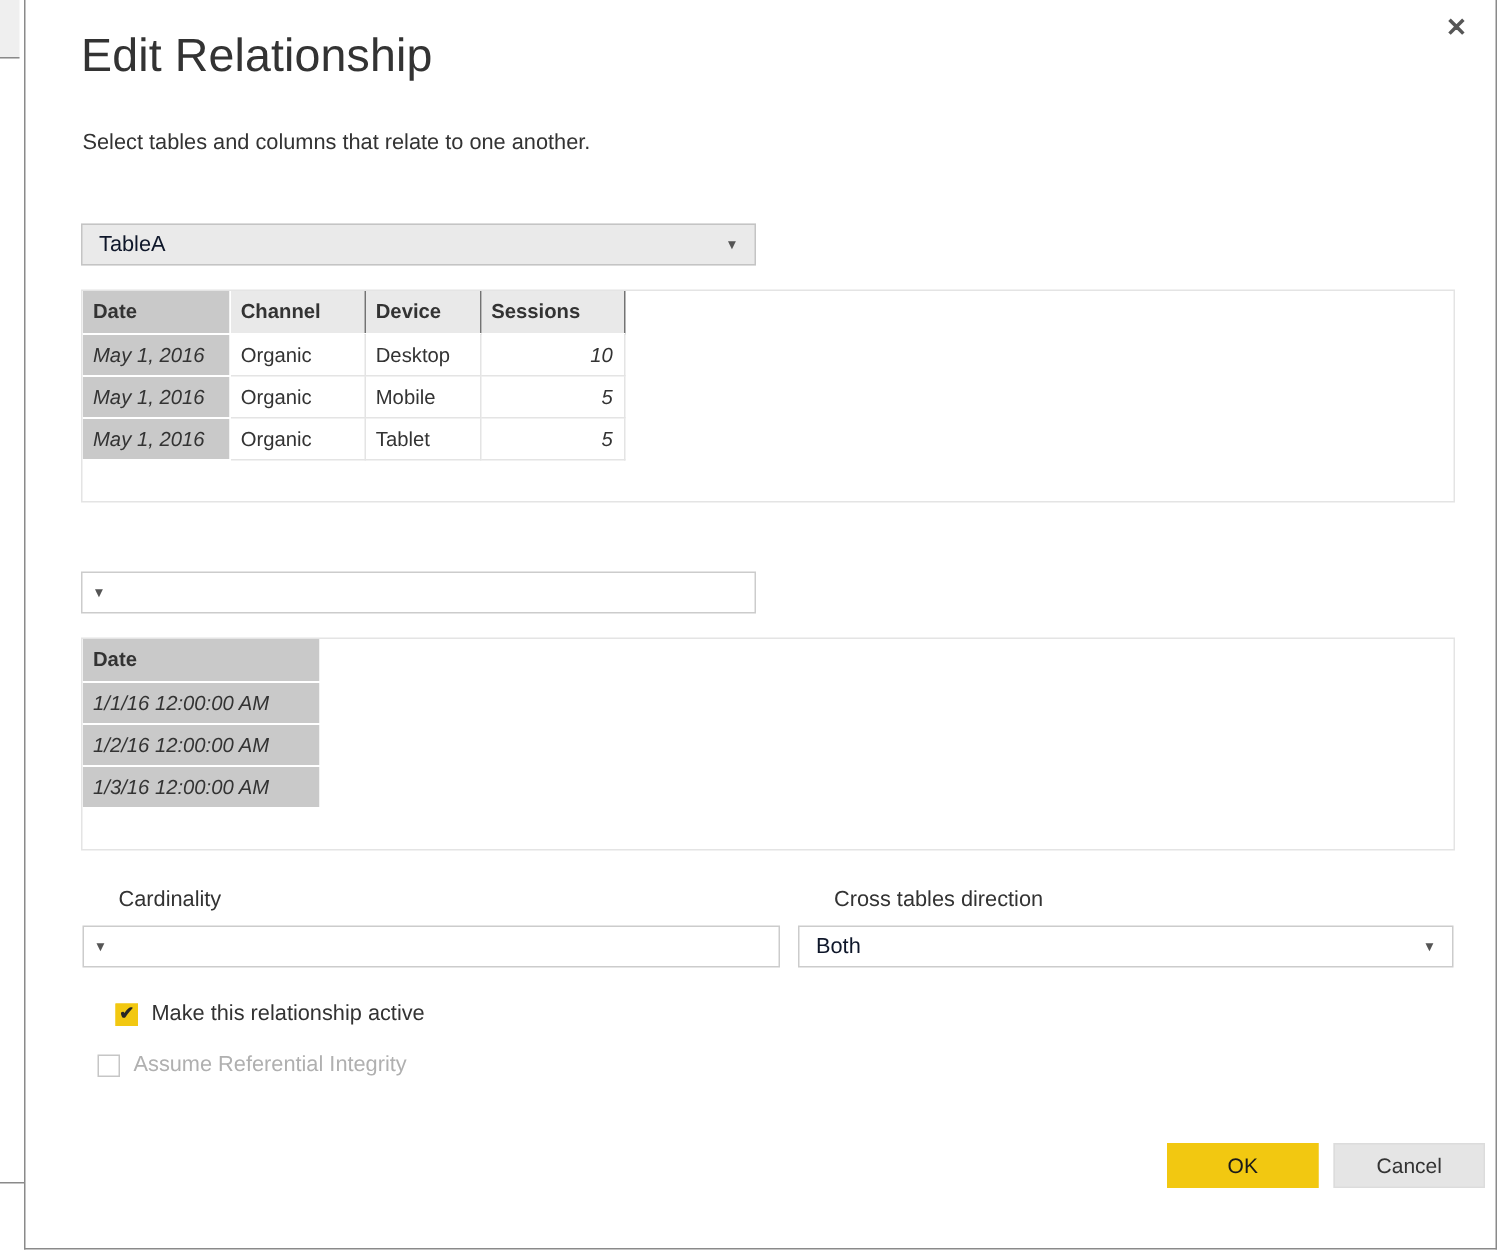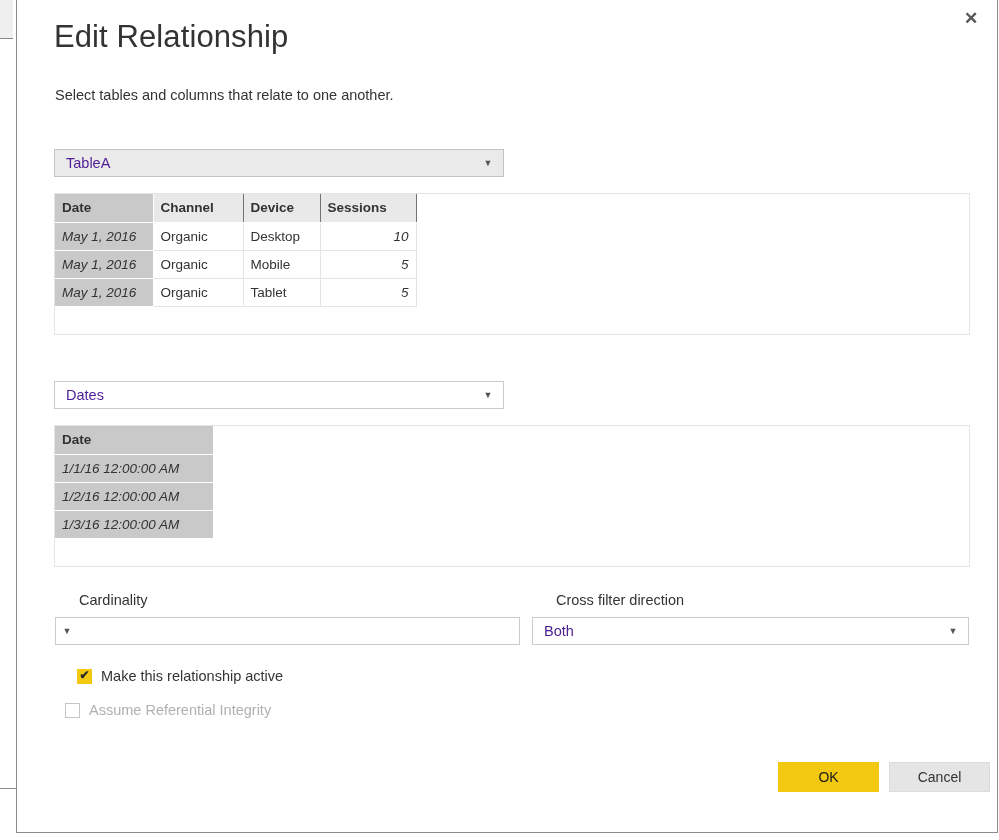--- a/index.html
+++ b/index.html
@@ -61,21 +61,21 @@
     position: absolute;
     box-sizing: border-box;
     height: 28px;
     border: 1px solid #cccccc;
     background: #ffffff;
     display: flex; align-items: center;
     cursor: pointer;
   }
   .combo.hovered { background: #eaeaea; border-color: #c4c4c4; }
   .combo .combo-text {
-    font-size: 14.5px; color: #4c1d95; padding-left: 11px;
+    font-size: 14.5px; color: #0f172a; padding-left: 11px;
     flex: 1; white-space: nowrap; overflow: hidden;
   }
   .combo .caret {
     width: 22px; text-align: center; font-size: 9px; color: #555555;
     padding-right: 4px;
   }
 
   #combo-table-a { left: 37px; top: 150px; width: 450px; }
   #combo-table-b { left: 37px; top: 382px; width: 450px; }
   #combo-cardinality { left: 38px; top: 618px; width: 465px; }
@@ -213,21 +213,20 @@
             <td class="sel" style="width: 98px;">May 1, 2016</td>
             <td class="" style="width: 90px;">Organic</td>
             <td class="" style="width: 77px;">Tablet</td>
             <td class="num" style="width: 96px;">5</td>
           </tr>
         </tbody>
     </table>
   </div>
 
   <div class="combo" id="combo-table-b">
-    <span class="combo-text">Dates</span>
     <span class="caret">▼</span>
   </div>
 
   <div class="grid-container" id="grid-b">
     <table class="grid">
       <thead>
         <tr id="head-b">
             <th class="sel" style="width: 158px;">Date</th>
           </tr>
       </thead>
@@ -243,21 +242,21 @@
           </tr>
         </tbody>
     </table>
   </div>
 
   <div class="field-label" id="label-cardinality">Cardinality</div>
   <div class="combo" id="combo-cardinality">
     <span class="caret">▼</span>
   </div>
 
-  <div class="field-label" id="label-crossfilter">Cross filter direction</div>
+  <div class="field-label" id="label-crossfilter">Cross tables direction</div>
   <div class="combo" id="combo-crossfilter">
     <span class="combo-text">Both</span>
     <span class="caret">▼</span>
   </div>
 
   <div class="checkrow" id="check-active">
     <span class="cbox checked">
       <span class="tick">✔</span>
     </span>
     <span class="check-label">Make this relationship active</span>

